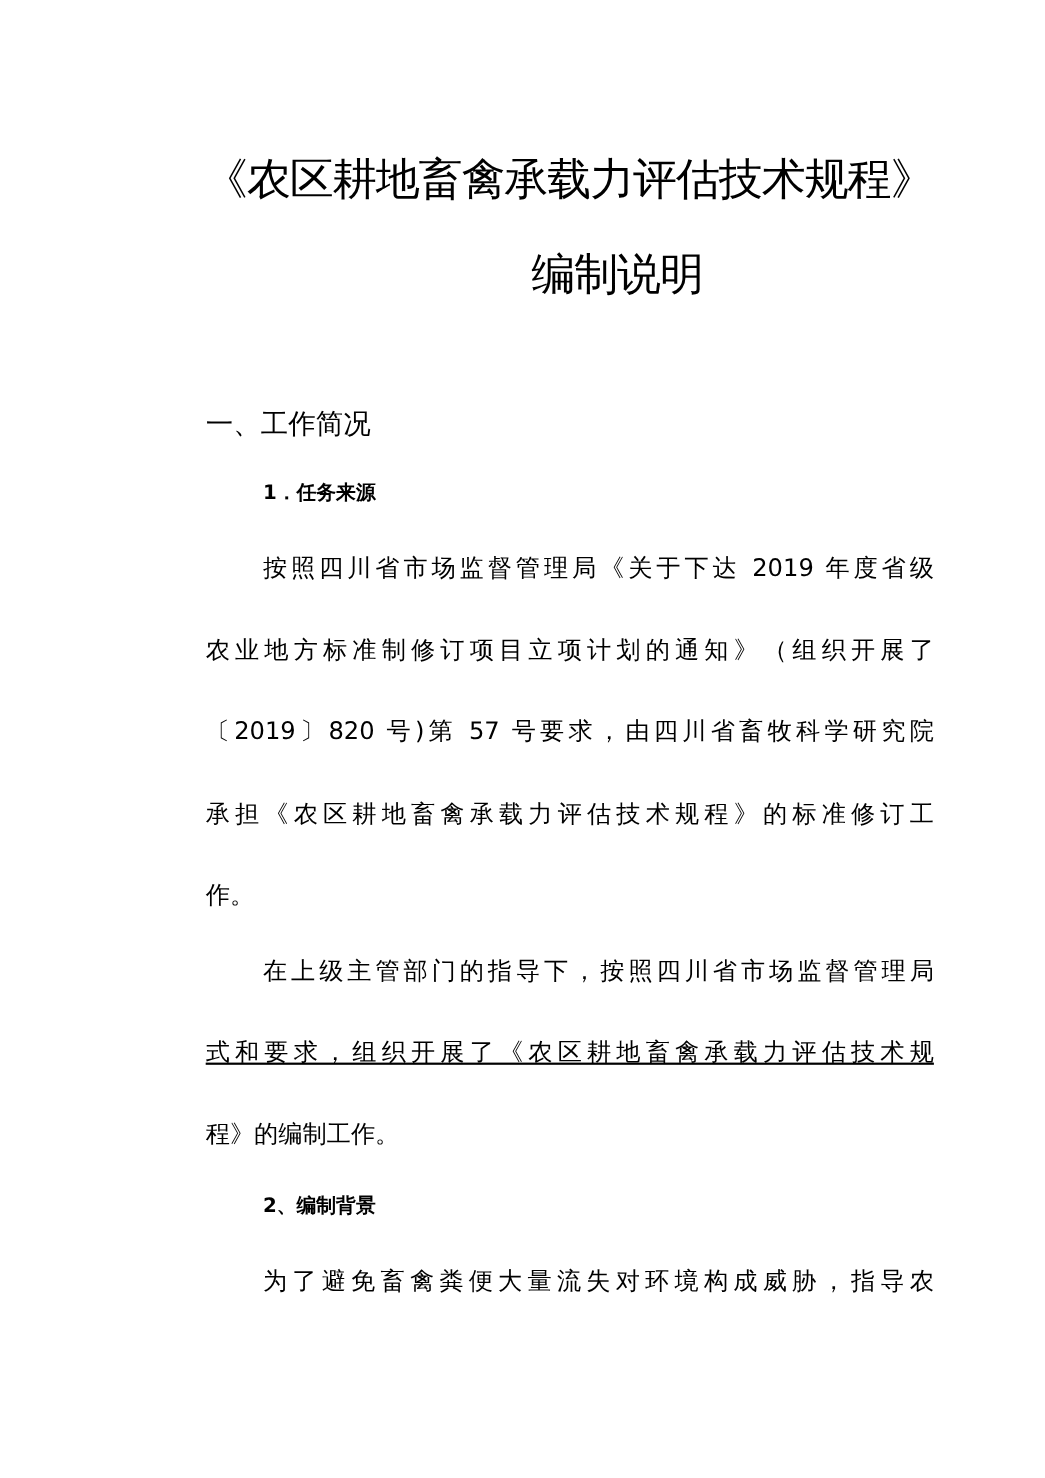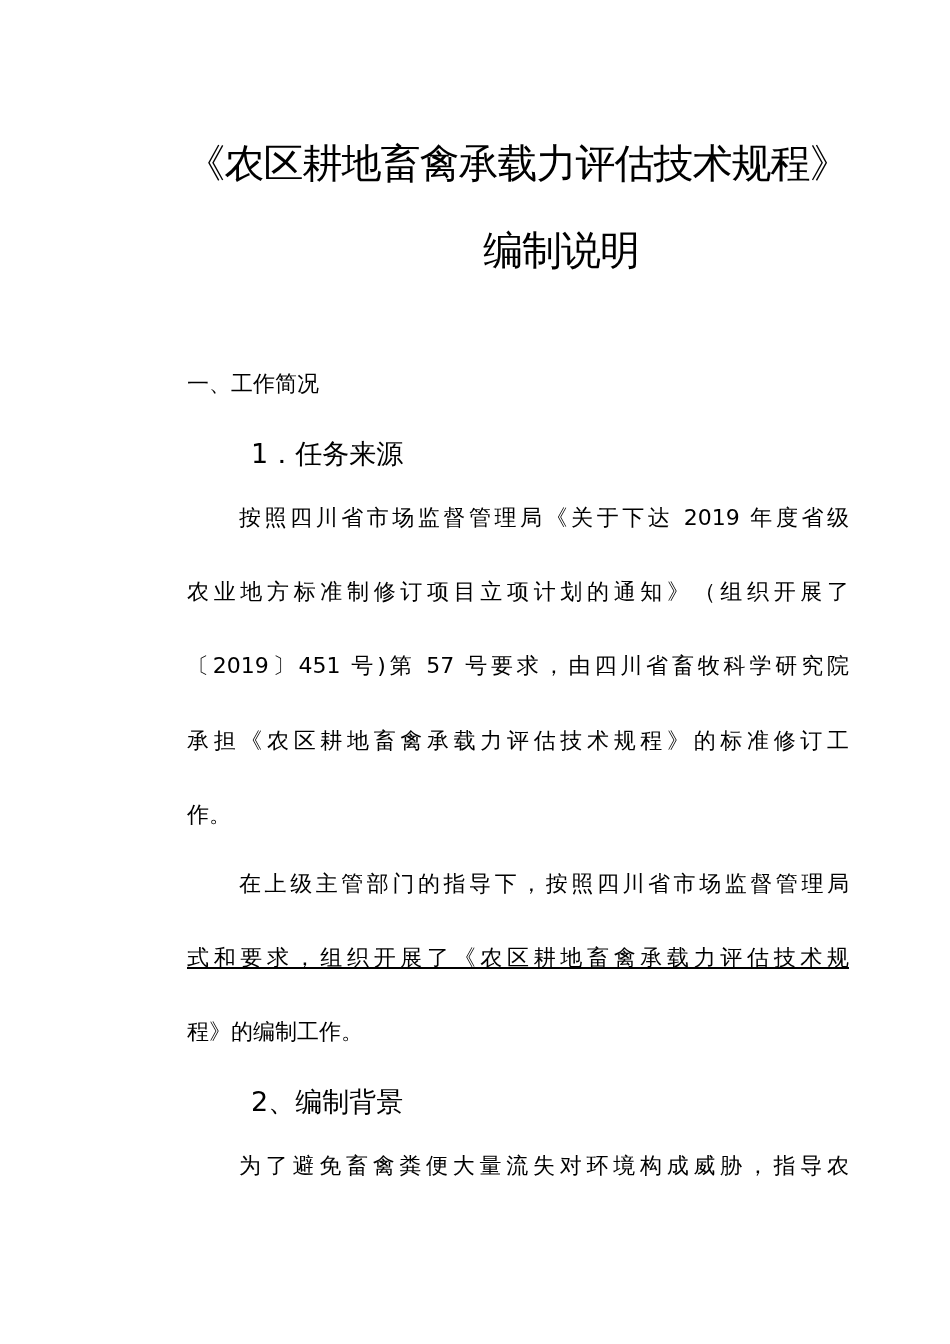--- a/index.html
+++ b/index.html
@@ -31,26 +31,26 @@
     }
     .title {
       left: 0;
       width: 950px;
       text-align: center;
       font-size: 40px;
       letter-spacing: -1px;
     }
     .heading1 {
       left: 145px;
-      font-size: 22px;
+      font-size: 25px;
     }
     .heading2 {
-      left: 209px;
-      font-size: 27px;
-      font-weight: normal;
+      left: 197px;
+      font-size: 18px;
+      font-weight: bold;
     }
     .body-text {
       left: 145px;
       width: 662px;
       font-size: 22px;
       text-align: justify;
       text-align-last: justify;
     }
     .body-text.indent {
       left: 197px;
@@ -68,21 +68,21 @@
   <div class="line title" style="top:143px;">《农区耕地畜禽承载力评估技术规程》</div>
   <div class="line title" style="top:230px;padding-left:44px;">编制说明</div>
 
   <div class="line heading1" style="top:373px;">一、工作简况</div>
 
   <div class="line heading2" style="top:440px;">1．任务来源</div>
 
   <div>
     <div class="line body-text indent" style="top:507px;">按照四川省市场监督管理局《关于下达 2019 年度省级</div>
     <div class="line body-text" style="top:581px;">农业地方标准制修订项目立项计划的通知》（组织开展了</div>
-    <div class="line body-text" style="top:655px;">〔2019〕451 号)第 57 号要求，由四川省畜牧科学研究院</div>
+    <div class="line body-text" style="top:655px;">〔2019〕820 号)第 57 号要求，由四川省畜牧科学研究院</div>
     <div class="line body-text" style="top:730px;">承担《农区耕地畜禽承载力评估技术规程》的标准修订工</div>
     <div class="line body-text last" style="top:804px;">作。</div>
   </div>
 
   <div>
     <div class="line body-text indent" style="top:873px;">在上级主管部门的指导下，按照四川省市场监督管理局</div>
     <div class="line body-text" style="top:947px;text-decoration:underline;">式和要求，组织开展了《农区耕地畜禽承载力评估技术规</div>
     <div class="line body-text last" style="top:1021px;">程》的编制工作。</div>
   </div>
 

